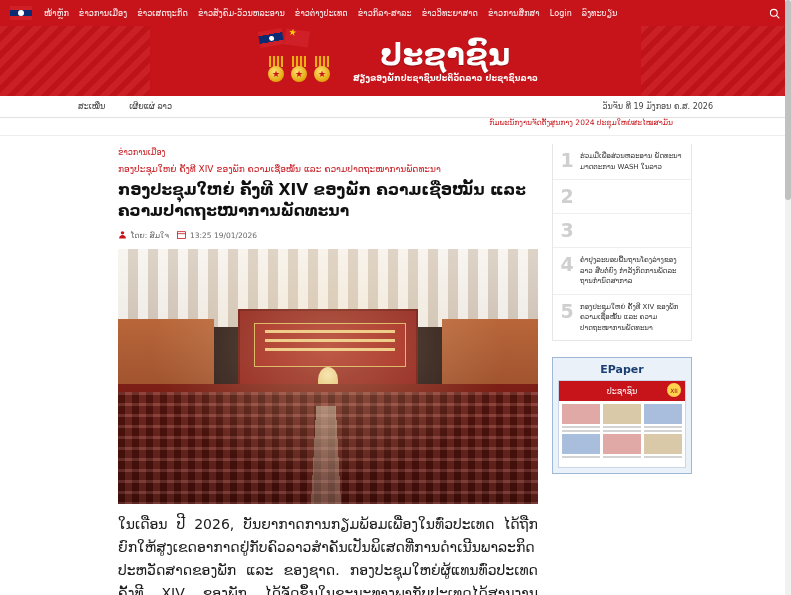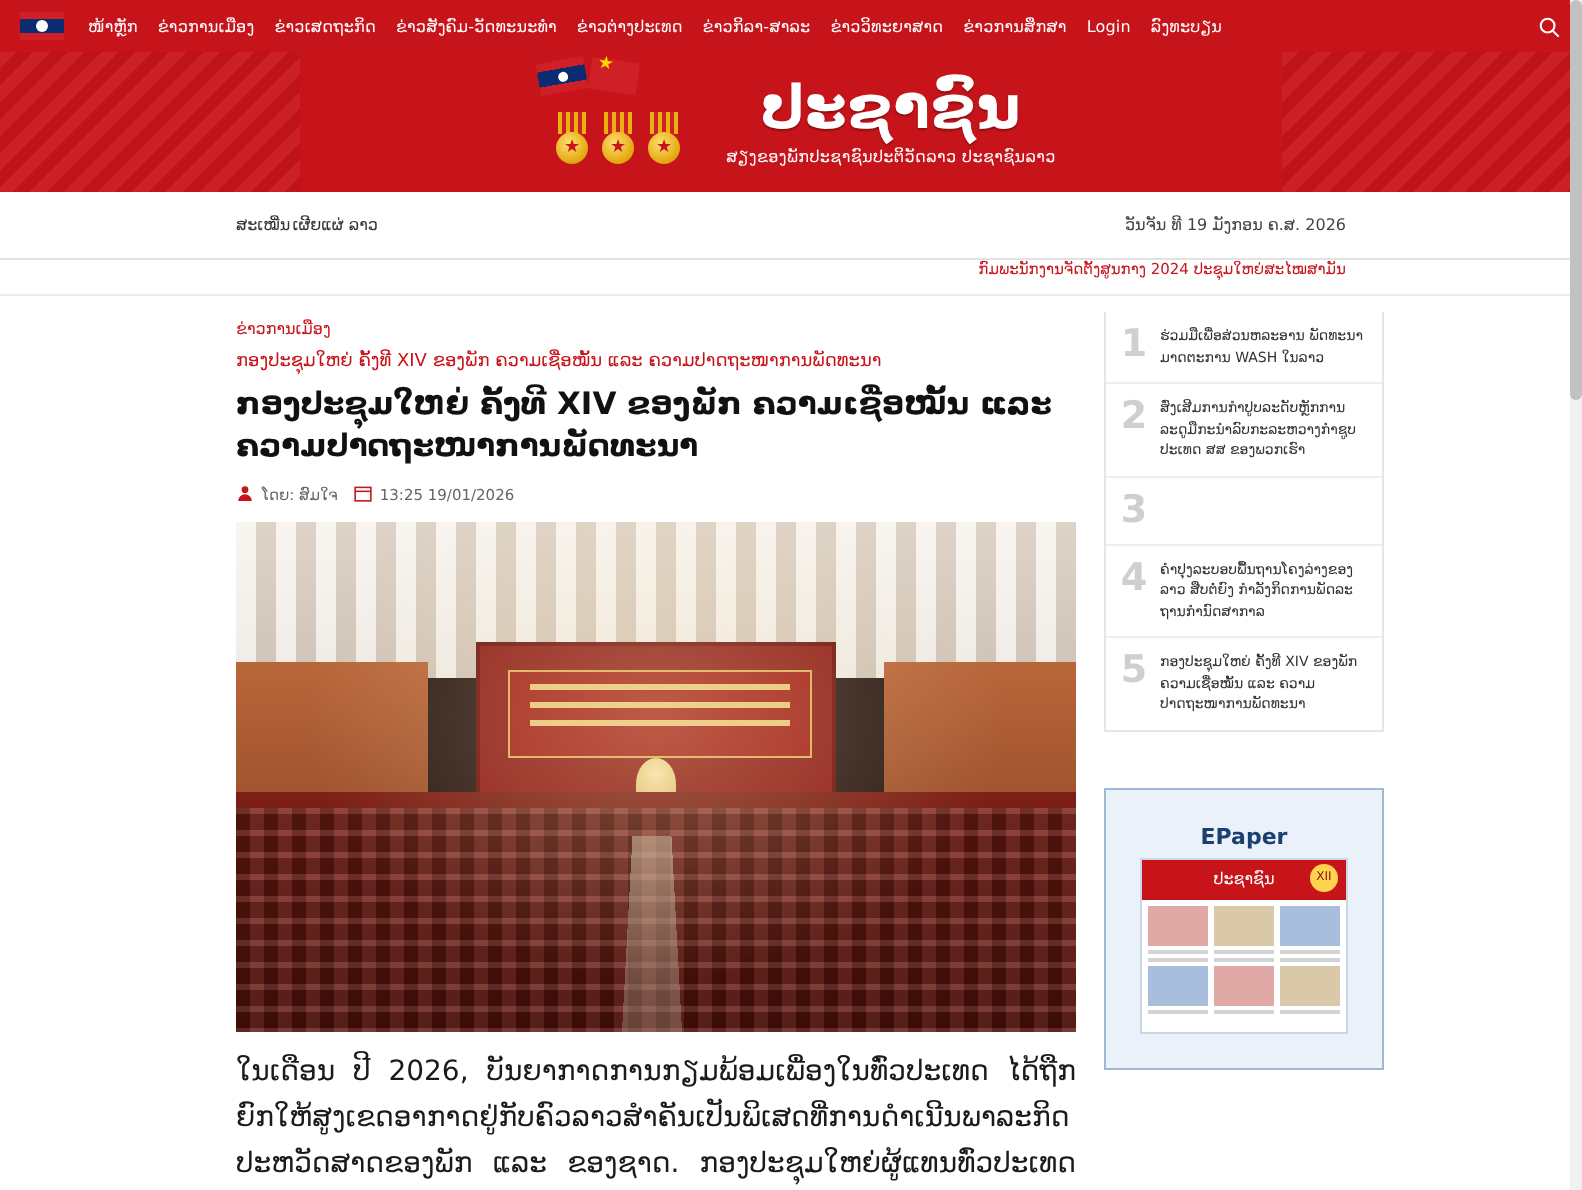--- a/index.html
+++ b/index.html
@@ -131,33 +131,34 @@
     font-size: 30px;
     font-weight: bold;
     line-height: 1.05;
     letter-spacing: 0.5px;
     text-shadow: 0 1px 1px rgba(0,0,0,.3);
   }
   .site-sub {
     font-size: 8px;
     margin-top: 3px;
     letter-spacing: .2px;
+    font-weight: bold;
   }
 
   
   .utilbar {
-    height: 34px;
+    height: 22px;
     background: #fff;
     border-bottom: 1px solid #e2e2e2;
     display: flex;
     align-items: center;
-    padding: 0 118px;
+    padding: 0 78px;
     font-size: 8px;
     color: #333;
-    gap: 1px;
+    gap: 24px;
   }
   .utilbar .right { margin-left: auto; color: #444; }
   .utilbar a { color: #333; text-decoration: none; }
 
   
   .ticker {
     height: 18px;
     background: #fff;
     display: flex;
     align-items: flex-start;
@@ -310,24 +311,24 @@
     flex: 0 0 14px;
     text-align: center;
   }
   .side-text {
     font-size: 7px;
     line-height: 1.5;
     color: #333;
   }
 
   .epaper {
-    margin-top: 28px;
+    margin-top: 16px;
     border: 1px solid #9fb8d6;
     background: #eaf1f9;
-    padding: 17px;
+    padding: 5px;
   }
   .epaper-title {
     font-size: 11px;
     font-weight: bold;
     color: #1c3f73;
     text-align: center;
     margin-bottom: 4px;
   }
   .epaper-thumb {
     width: 100%; height: 88px;
@@ -363,21 +364,21 @@
 </head>
 <body>
 
 <div class="page">
 
   <div class="topnav">
     <span class="flag"></span>
     <a href="#">ໜ້າຫຼັກ</a>
     <a href="#">ຂ່າວການເມືອງ</a>
     <a href="#">ຂ່າວເສດຖະກິດ</a>
-    <a href="#">ຂ່າວສັງຄົມ-ວັດທະນະທຳ</a>
+    <a href="#">ຂ່າວສັງຄົມ-ວັວນຫລະອານ</a>
     <a href="#">ຂ່າວຕ່າງປະເທດ</a>
     <a href="#">ຂ່າວກິລາ-ສາລະ</a>
     <a href="#">ຂ່າວວິທະຍາສາດ</a>
     <a href="#">ຂ່າວການສຶກສາ</a>
     <a href="#">Login</a>
     <a href="#">ລົງທະບຽນ</a>
     <span class="spacer"></span>
     <span class="search-icon-btn">
       <svg width="11" height="11" viewBox="0 0 16 16">
         <circle cx="7" cy="7" r="5" fill="none" stroke="#fff" stroke-width="1.5"></circle>
@@ -476,21 +477,20 @@
     </div>
 
     <div class="side-col">
       <div class="side-list">
         <div class="side-item">
           <span class="side-num">1</span>
           <span class="side-text">ຮ່ວມມືເພື່ອສ່ວນຫລະອານ ພັດທະນາ ມາດຕະການ WASH ໃນລາວ</span>
         </div>
         <div class="side-item">
           <span class="side-num">2</span>
-          <span class="side-text">ສົ່ງເສີມການກຳປູບລະດັບຫຼັກການ ລະດູມືກະນຳລົບກະລະຫວາງກຳຊູບປະເທດ ສສ ຂອງພວກເຮົາ</span>
         </div>
         <div class="side-item">
           <span class="side-num">3</span>
         </div>
         <div class="side-item">
           <span class="side-num">4</span>
           <span class="side-text">ຄຳປຸງລະບອບພື້ນຖານໂຄງລ່າງຂອງລາວ ສືບຕໍ່ຍົງ ກຳລັງກິດການພັດລະຖານກຳນົດສາກາລ</span>
         </div>
         <div class="side-item">
           <span class="side-num">5</span>

